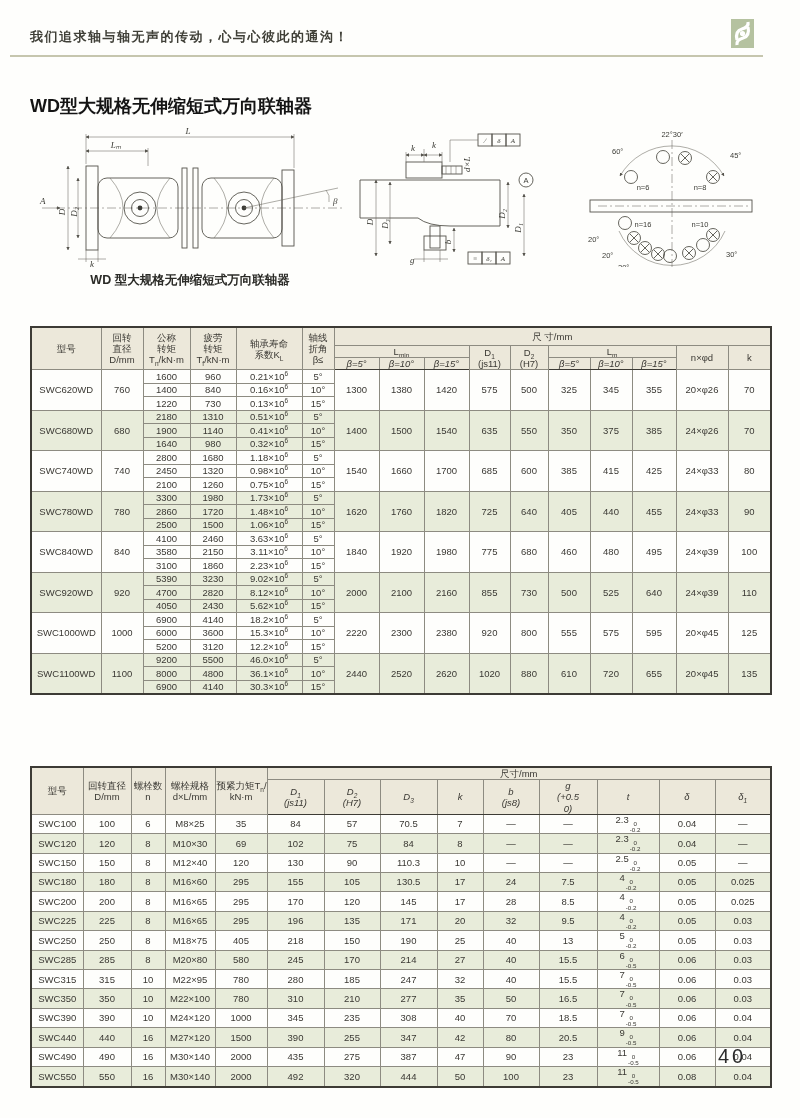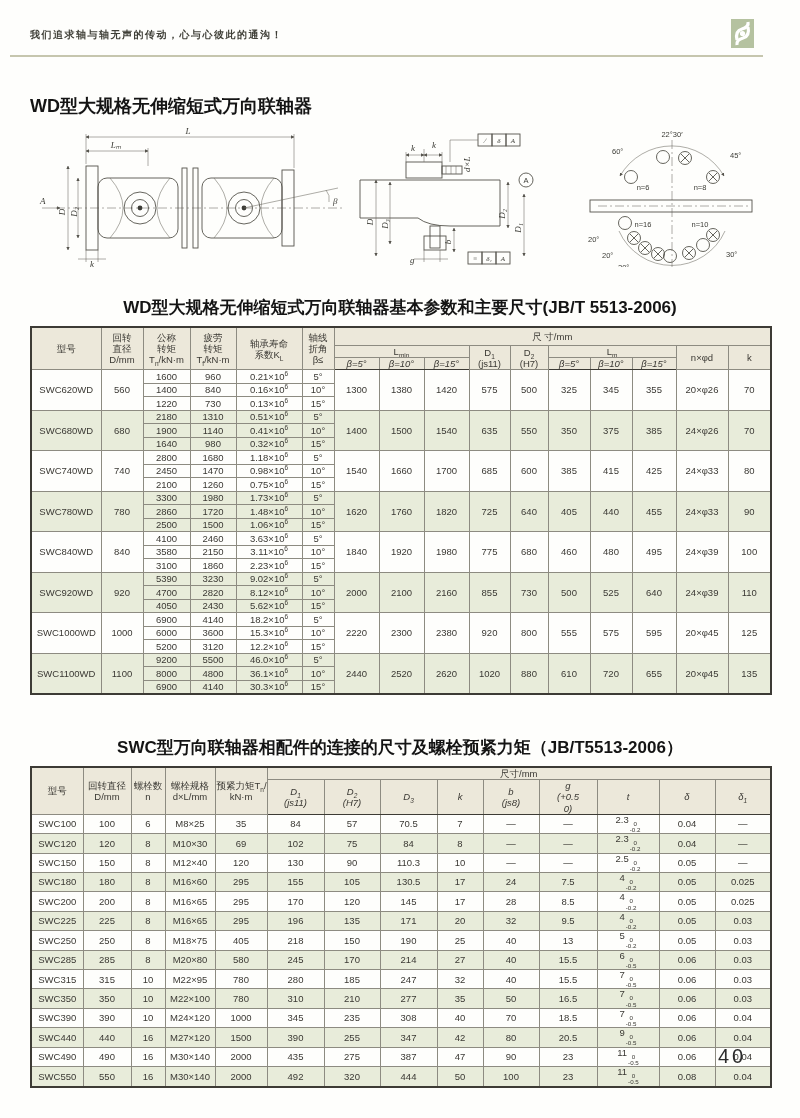--- a/index.html
+++ b/index.html
@@ -1,19 +1,19 @@
 <!DOCTYPE html>
 <html><head>
 <meta charset="utf-8">
 <style>
   html,body{margin:0;padding:0;background:#e9e9e9;}
   .page{position:relative;width:800px;height:1118px;background:#fefefc;margin:0 auto;
         font-family:"Liberation Sans",sans-serif;overflow:hidden;}
   
-  .slogan{position:absolute;left:30px;top:28px;font-size:10px;font-weight:bold;
+  .slogan{position:absolute;left:30px;top:28px;font-size:13px;font-weight:bold;
           color:#3f3f37;letter-spacing:1.5px;}
   .logo-box{position:absolute;left:731px;top:19px;width:23px;height:29px;}
   .head-rule{position:absolute;left:10px;top:55px;width:753px;border-top:2px solid #c6c6ae;}
   
   .section-title{position:absolute;left:30px;top:94px;font-size:18px;font-weight:bold;color:#141414;}
   
   .figures{position:absolute;left:30px;top:124px;width:740px;height:166px;display:flex;}
   figure{margin:0;padding:0;}
   .fig-wd{width:320px;}
   .fig-swc{width:420px;}
@@ -123,20 +123,21 @@
         <line class="thin" x1="38" y1="42" x2="38" y2="126" marker-start="url(#ar1)" marker-end="url(#ar1)"></line>
         <text class="dim" x="35" y="88" transform="rotate(-90 35 88)" text-anchor="middle">D</text>
         <line class="thin" x1="48" y1="54" x2="48" y2="114" marker-start="url(#ar1)" marker-end="url(#ar1)"></line>
         <text class="dim" x="47" y="88" transform="rotate(-90 47 88)" text-anchor="middle" font-size="8">D₂</text>
 
         <line class="thin" x1="56" y1="126" x2="56" y2="138"></line>
         <line class="thin" x1="68" y1="126" x2="68" y2="138"></line>
         <line class="thin" x1="48" y1="135" x2="76" y2="135"></line>
         <text class="dim" x="60" y="143">k</text>
       </svg>
+      <figcaption class="figcap">WD 型大规格无伸缩短式万向联轴器</figcaption>
     </figure>
 
     <figure class="fig-swc">
       <svg width="420" height="143" viewBox="0 0 420 143">
         <defs>
           <pattern id="h2" patternUnits="userSpaceOnUse" width="5" height="5">
             <path d="M0 5 L5 0" stroke="#6b695f" stroke-width="0.6"></path>
           </pattern>
           <marker id="ar2" viewBox="0 0 10 10" refX="9" refY="5" markerWidth="6" markerHeight="6" orient="auto-start-reverse">
             <path d="M0 0 L10 5 L0 10 z" fill="#55534c"></path>
@@ -261,21 +262,20 @@
           <text class="ang" x="252" y="134">20°</text>
           <text class="ang" x="268" y="146">20°</text>
           <text class="ang" x="303" y="150">10°</text>
           <text class="ang" x="340" y="149">30°</text>
           <text class="ang" x="376" y="133">30°</text>
         </g>
       </svg>
     </figure>
   </div>
 
-  <div class="tbl-title" id="t1-title">WD型大规格无伸缩短式万向联轴器基本参数和主要尺寸(JB/T 5513-2006)</div>
   <table id="t1">
       <colgroup>
         <col style="width:70px">
         <col style="width:42px">
         <col style="width:47px">
         <col style="width:46px">
         <col style="width:66px">
         <col style="width:32px">
         <col style="width:45px">
         <col style="width:45px">
@@ -311,21 +311,21 @@
           <th>β=10°</th>
           <th>β=15°</th>
           <th>β=5°</th>
           <th>β=10°</th>
           <th>β=15°</th>
         </tr>
       </thead>
       <tbody>
         <tr class="gstart">
           <td rowspan="3">SWC620WD</td>
-          <td rowspan="3">560</td>
+          <td rowspan="3">760</td>
           <td>1600</td>
           <td>960</td>
           <td>0.21×10<sup>6</sup></td>
           <td>5°</td>
           <td rowspan="3">1300</td>
           <td rowspan="3">1380</td>
           <td rowspan="3">1420</td>
           <td rowspan="3">575</td>
           <td rowspan="3">500</td>
           <td rowspan="3">325</td>
@@ -389,21 +389,21 @@
           <td rowspan="3">685</td>
           <td rowspan="3">600</td>
           <td rowspan="3">385</td>
           <td rowspan="3">415</td>
           <td rowspan="3">425</td>
           <td rowspan="3">24×φ33</td>
           <td rowspan="3">80</td>
         </tr>
         <tr class="">
           <td>2450</td>
-          <td>1470</td>
+          <td>1320</td>
           <td>0.98×10<sup>6</sup></td>
           <td>10°</td>
         </tr>
         <tr class="">
           <td>2100</td>
           <td>1260</td>
           <td>0.75×10<sup>6</sup></td>
           <td>15°</td>
         </tr>
         <tr class="shade gstart">
@@ -552,21 +552,20 @@
         </tr>
         <tr class="shade ">
           <td>6900</td>
           <td>4140</td>
           <td>30.3×10<sup>6</sup></td>
           <td>15°</td>
         </tr>
       </tbody>
     </table>
 
-  <div class="tbl-title" id="t2-title">SWC型万向联轴器相配件的连接的尺寸及螺栓预紧力矩（JB/T5513-2006）</div>
   <table id="t2">
       <colgroup>
         <col style="width:52px">
         <col style="width:48px">
         <col style="width:34px">
         <col style="width:50px">
         <col style="width:52px">
         <col style="width:57px">
         <col style="width:56px">
         <col style="width:57px">

